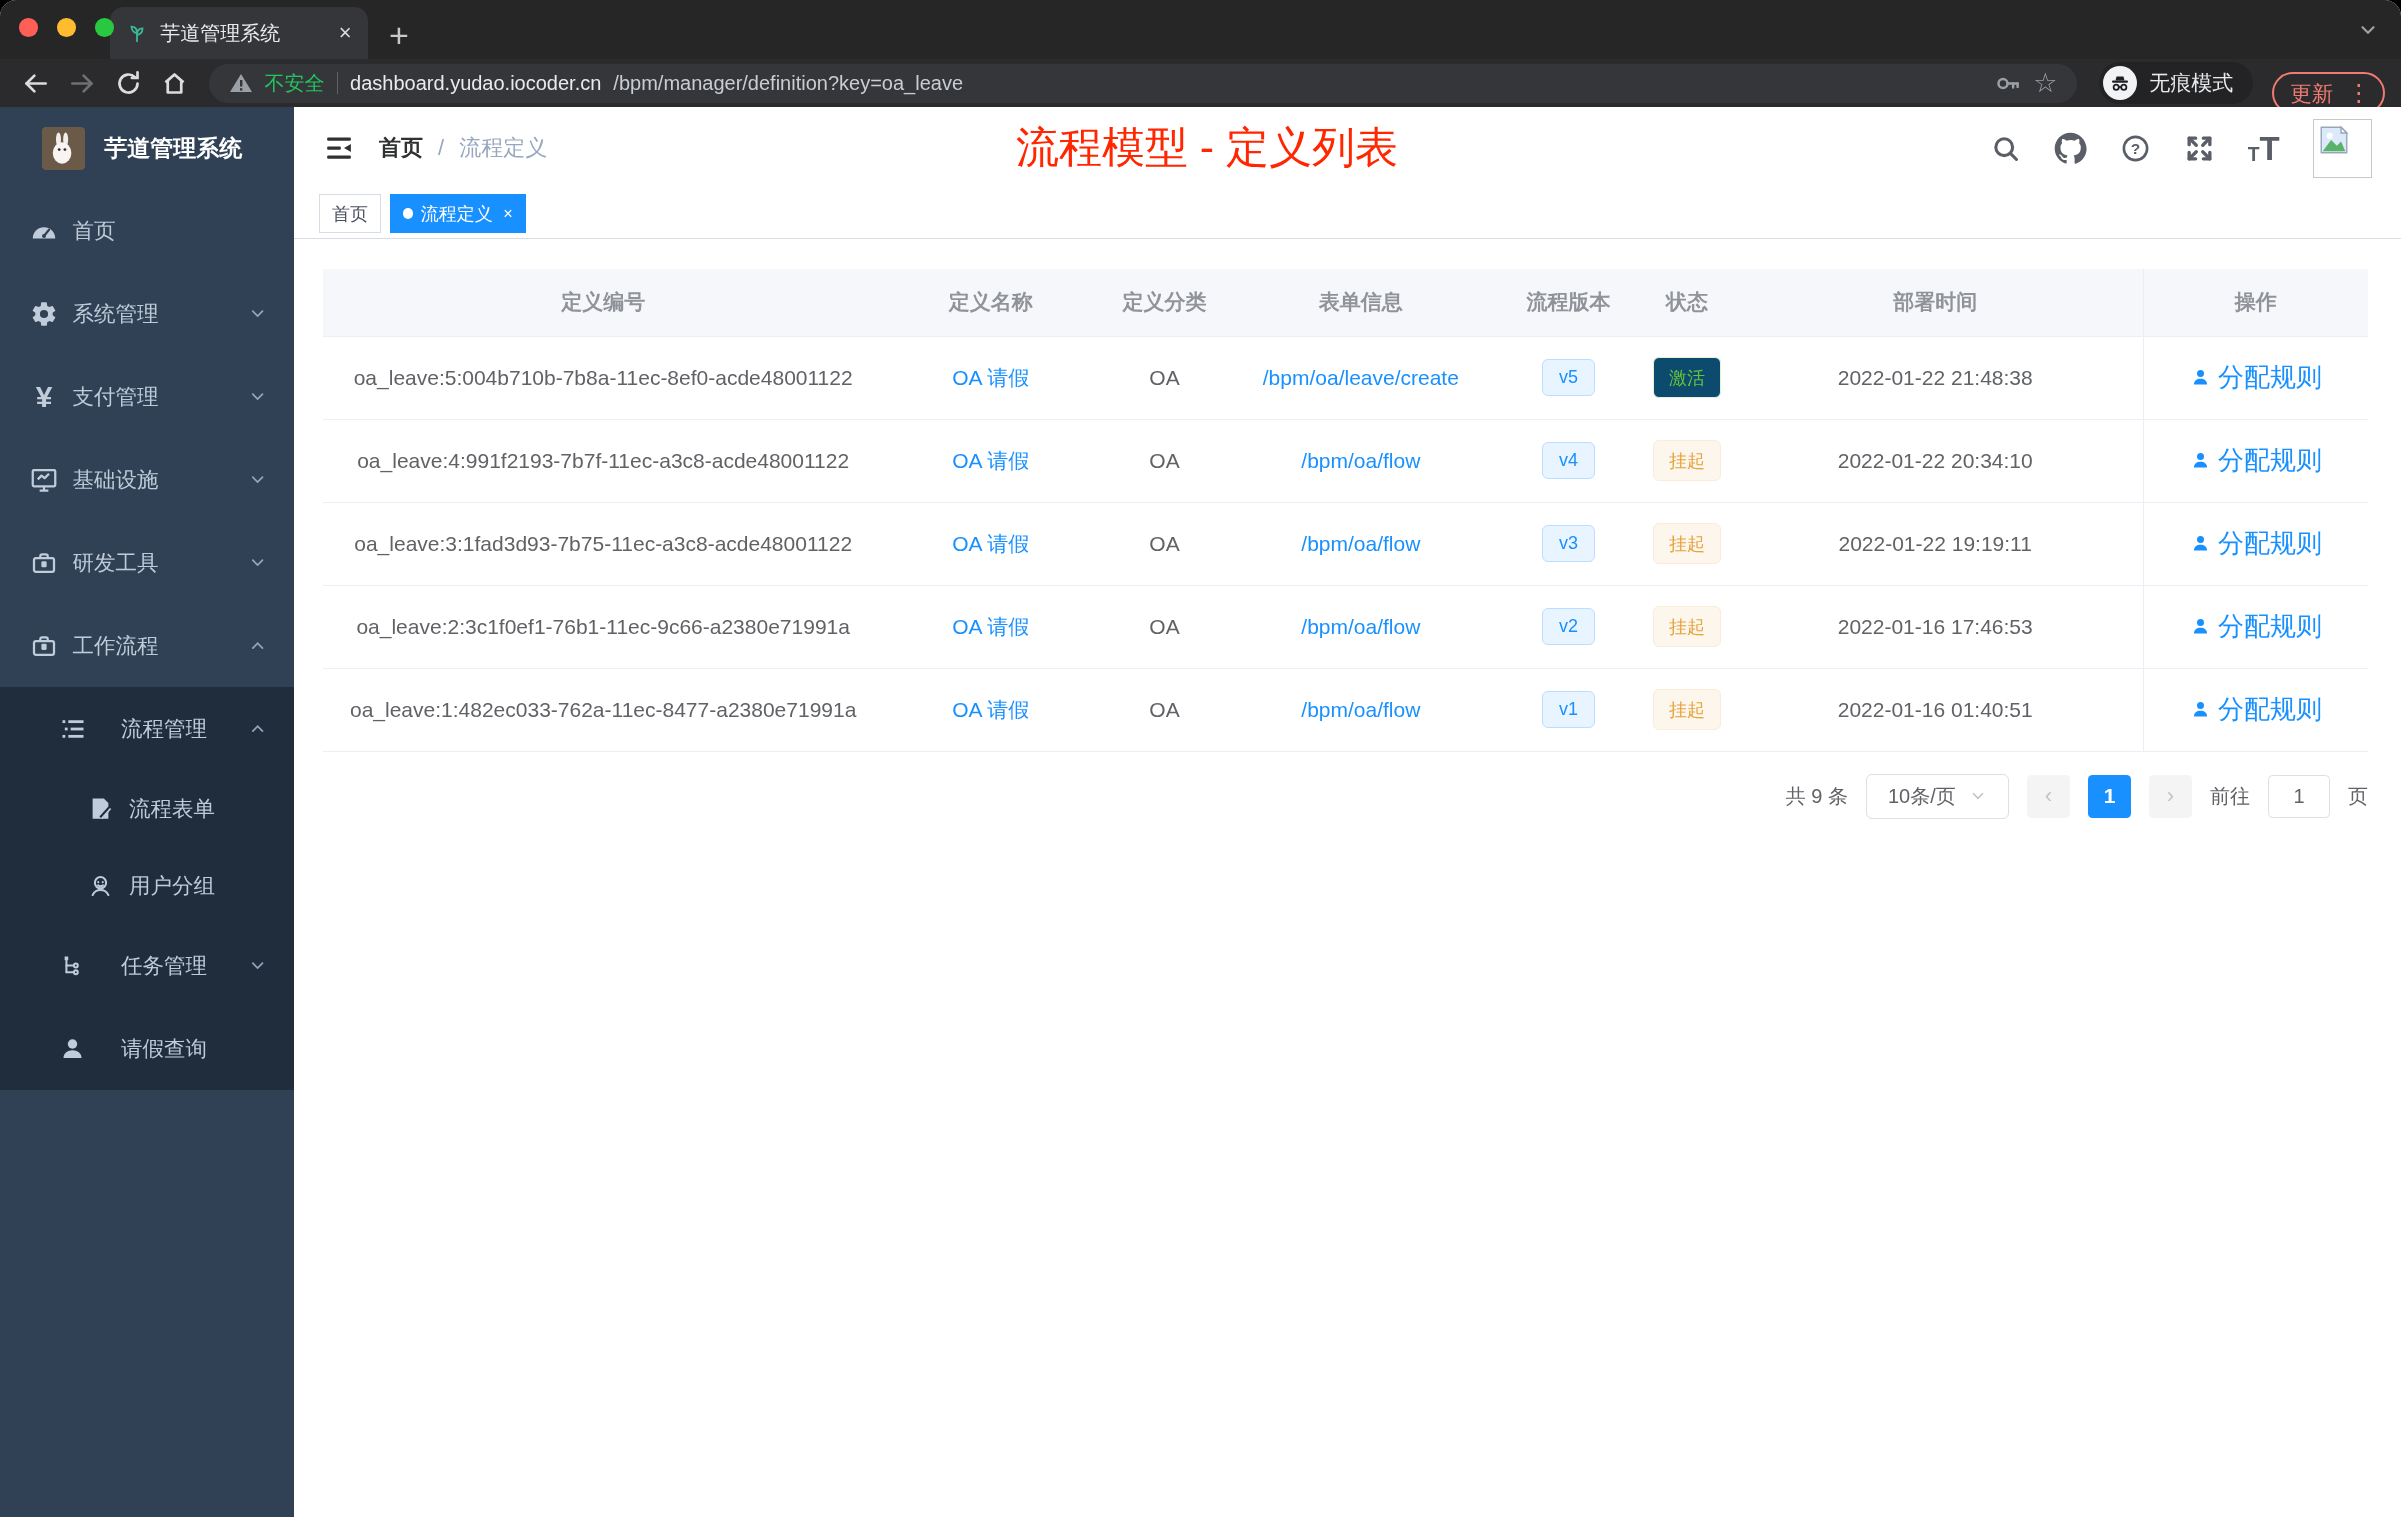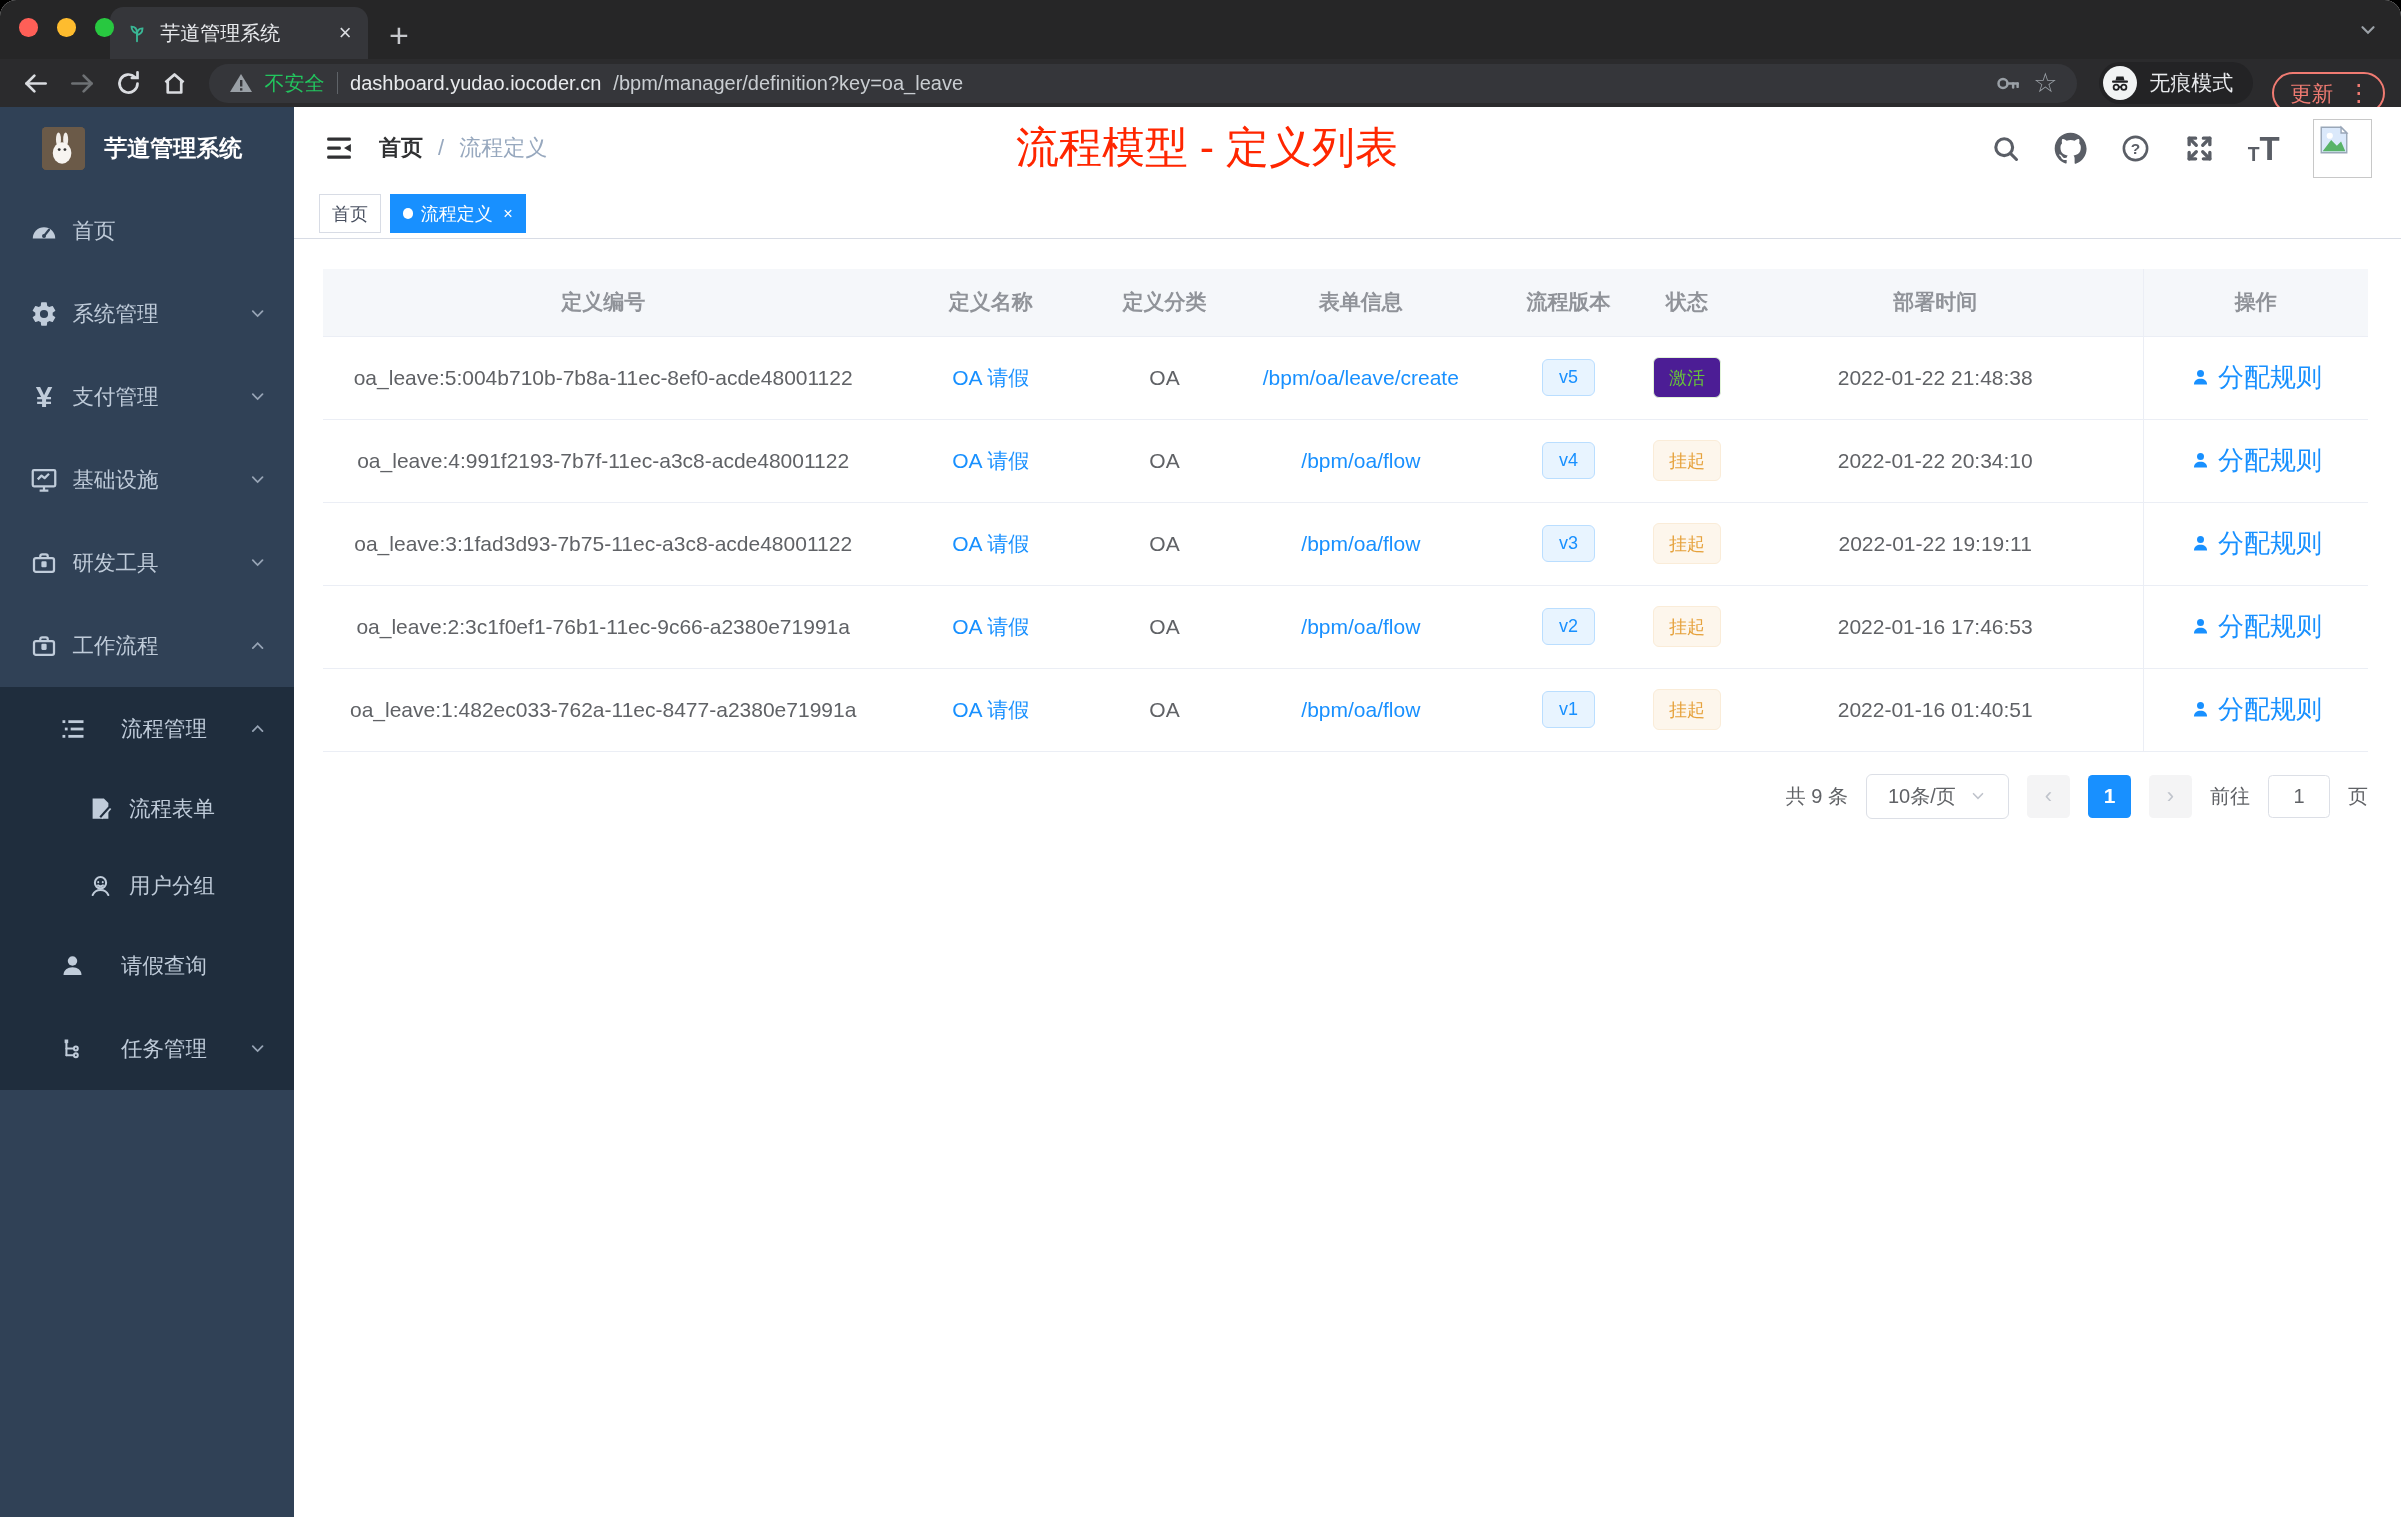--- a/index.html
+++ b/index.html
@@ -67,21 +67,21 @@
   .tag-close { font-size:16.3px; margin-left:3px; }
 
   .content { padding:30px 33px 0 29px; }
   table { width:100%; border-collapse:collapse; table-layout:fixed; }
   th { height:67px; background:#f5f7fa; color:#909399; font-size:21px; font-weight:600; text-align:center; border-bottom:1.5px solid #ebeef5; }
   td { height:83px; color:#606266; font-size:21px; text-align:center; border-bottom:1.5px solid #ebeef5; background:#fff; }
   th:last-child, td:last-child { border-left:1.5px solid #ebeef5; }
   .link { color:#1890ff; cursor:pointer; }
   .ver-tag { display:inline-block; padding:7.4px 16.3px; border-radius:6px; font-size:18px; background:#e8f4ff; border:1.5px solid #badeff; color:#1890ff; }
   .status-tag { display:inline-block; padding:7.4px 15px; border-radius:6px; font-size:18px; border:1.5px solid transparent; }
-  .status-tag[data-status="active"] { background:#4c1d95; border-color:#e1f3d8; color:#67c23a; }
+  .status-tag[data-status="active"] { background:#0c4a6e; border-color:#e1f3d8; color:#67c23a; }
   .status-tag[data-status="suspended"] { background:#fdf6ec; border-color:#faecd8; color:#e6a23c; }
   .op-link { color:#1890ff; display:inline-flex; align-items:center; gap:7.4px; cursor:pointer; font-size:26px; }
 
   .pagination { display:flex; justify-content:flex-end; align-items:center; gap:18px; padding:22px 0; font-size:20px; color:#606266; }
   .pg-select { width:143px; height:45px; border:1.5px solid #dcdfe6; border-radius:6px; display:flex; align-items:center; justify-content:center; gap:13.4px; color:#606266; cursor:pointer; }
   .pg-select .chev { color:#c0c4cc; }
   .pg-btn { min-width:43px; height:43px; background:#f4f4f5; border-radius:4.5px; border:none; display:flex; align-items:center; justify-content:center; color:#c0c4cc; font-size:22px; cursor:pointer; }
   .pg-btn.active { background:#1890ff; color:#fff; font-weight:600; font-size:21px; }
   .pg-goto { width:62px; height:43px; border:1.5px solid #dcdfe6; border-radius:4.5px; display:flex; align-items:center; justify-content:center; color:#606266; }
   svg { display:block; }
@@ -326,45 +326,45 @@
                   <path d="M9.8 11.8c1.3 1 3.1 1 4.4 0"></path>
                   <path d="M5 20.5c1.3-3 4-4.5 7-4.5s5.7 1.5 7 4.5"></path>
                 </svg>
             </span>
             <span class="mi-label">用户分组</span>
           </div>
 
 
           <div class="menu-item lvl2">
             <span class="mi-icon">
-              <svg width="27" height="27" viewBox="0 0 24 24" fill="#c0ccda">
-                  <circle cx="12" cy="8" r="4.2"></circle>
-                  <path d="M4 20.5c0-4.5 3.6-7 8-7s8 2.5 8 7z"></path>
-                </svg>
-            </span>
-            <span class="mi-label">请假查询</span>
-          </div>
-
-          <div class="menu-item lvl2">
-            <span class="mi-icon">
               <svg width="27" height="27" viewBox="0 0 24 24" fill="none" stroke="#c0ccda" stroke-width="1.8" stroke-linecap="round">
                   <rect x="5" y="4" width="3.2" height="3.2" fill="#c0ccda" stroke="none"></rect>
                   <line x1="6.6" y1="7.5" x2="6.6" y2="18"></line>
                   <line x1="6.6" y1="12" x2="13" y2="12"></line>
                   <circle cx="15" cy="12" r="1.7"></circle>
                   <line x1="6.6" y1="18" x2="13" y2="18"></line>
                   <circle cx="15" cy="18" r="1.7"></circle>
                 </svg>
             </span>
             <span class="mi-label">任务管理</span>
             <span class="chev">
                 <svg width="19.3" height="19.3" viewBox="0 0 24 24" fill="none" stroke="#97a4b5" stroke-width="2.2" stroke-linecap="round">
                   <polyline points="6,9 12,15 18,9"></polyline>
                 </svg>
               </span>
+          </div>
+
+          <div class="menu-item lvl2">
+            <span class="mi-icon">
+              <svg width="27" height="27" viewBox="0 0 24 24" fill="#c0ccda">
+                  <circle cx="12" cy="8" r="4.2"></circle>
+                  <path d="M4 20.5c0-4.5 3.6-7 8-7s8 2.5 8 7z"></path>
+                </svg>
+            </span>
+            <span class="mi-label">请假查询</span>
           </div>
         </div>
       </nav>
     </aside>
 
     <div class="main">
       <div class="app-header">
         <span class="hamburger">
           <svg width="30" height="30" viewBox="0 0 24 24" fill="#303133">
               <rect x="2.5" y="3.5" width="19" height="2.6" rx="1"></rect>

